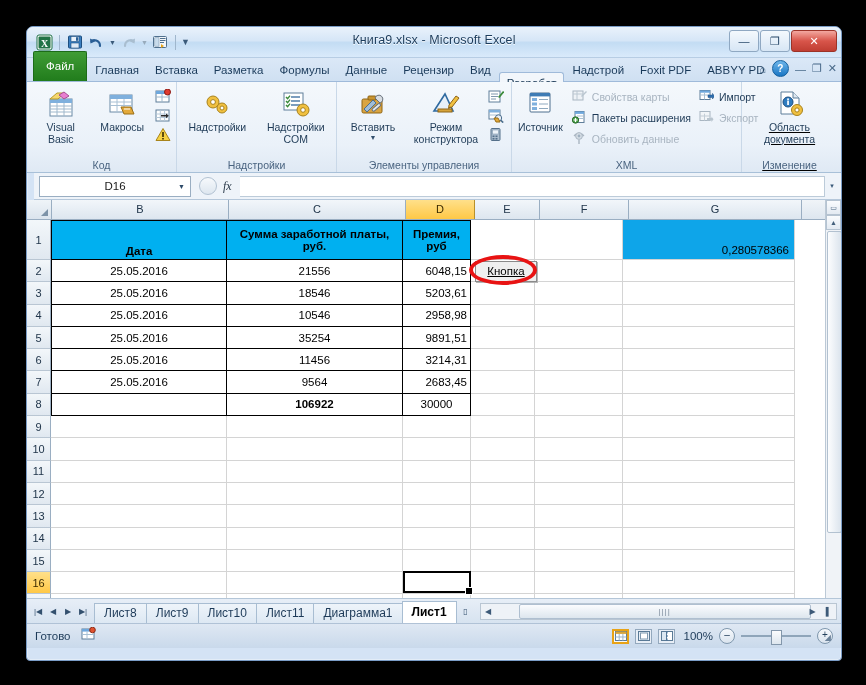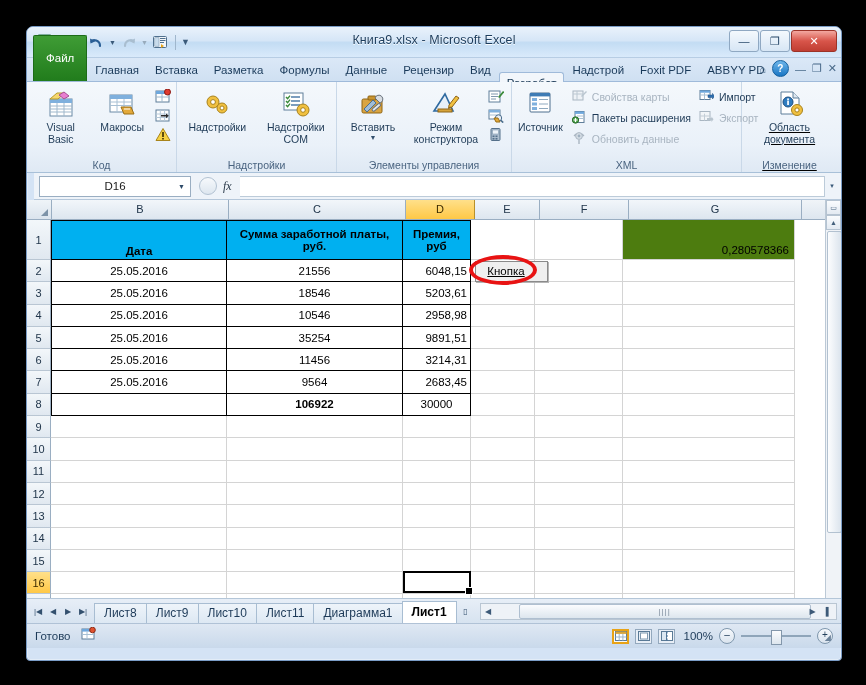--- a/index.html
+++ b/index.html
@@ -52,21 +52,21 @@
     background:linear-gradient(to bottom,#dbe8f7,#cfe0f2);
     border-bottom:1px solid #9fbada;
     display:flex;align-items:flex-end;padding-left:6px;
   }
   .tab{
     height:21px;line-height:21px;padding:0 7px;font-size:11.5px;color:#1a3a5a;
     border:1px solid transparent;border-bottom:none;white-space:nowrap;
   }
   .tab.file{
     background:linear-gradient(to bottom,#3f9c35,#217c1c);
-    color:#fff;border-radius:2px 2px 0 0;padding:12px 12px;font-weight:normal;
+    color:#fff;border-radius:2px 2px 0 0;padding:4px 12px;font-weight:normal;
     border-color:#1c6b18;
   }
   .tab.active{
     background:#f2f6fb;border-color:#9fbada;border-radius:3px 3px 0 0;
     color:#11314f;position:relative;top:13px;
   }
   #tabright{position:absolute;right:4px;top:2px;display:flex;align-items:center;gap:6px;}
   .tr-ico{font-size:11px;color:#4a6a8a;}
   .helpbtn{
     width:15px;height:15px;border-radius:50%;
@@ -148,37 +148,37 @@
   .cell{
     border-right:1px solid #d4d4d4;border-bottom:1px solid #d4d4d4;
     font-size:11.5px;color:#000;display:flex;align-items:center;
     box-sizing:border-box;padding:0 3px;overflow:hidden;white-space:nowrap;
   }
   .cell.r{justify-content:flex-end;}
   .cell.c{justify-content:center;}
   .cell.hdr{background:#00b0f0;font-weight:bold;color:#000;
     text-align:center;justify-content:center;font-size:11.5px;line-height:12px;
     white-space:normal;}
-  .cell.gold{background:#4d7c0f;}
+  .cell.gold{background:#0ea5e9;}
   .cell.bold{font-weight:bold;}
   #vscroll{
     position:absolute;right:0;top:0;width:15px;height:398px;
     background:#f0f3f7;border-left:1px solid #bcc9d6;
   }
   .sb-btn{width:15px;height:15px;background:linear-gradient(to bottom,#fafcfe,#e3eaf2);
     border:1px solid #b5c3d1;box-sizing:border-box;display:flex;align-items:center;
     justify-content:center;font-size:7px;color:#44607c;}
   .sb-thumb{margin:1px 1px;width:13px;background:linear-gradient(to right,#fcfdfe,#dbe4ed);
     border:1px solid #b2c1d0;border-radius:2px;}
   
   #formbtn{
     position:absolute;font-size:11.5px;color:#000;
     background:#efefef;border:1px solid #8a8a8a;
     box-shadow:1px 1px 0 #b5b5b5;
-    padding:1px 16px 2px 5px;text-align:center;
+    padding:1px 5px 2px 5px;text-align:center;
     display:flex;align-items:center;justify-content:center;
   }
   #formbtn .u{text-decoration:underline;}
   #redring{
     position:absolute;border:4px solid #e81313;border-radius:50%;
     box-sizing:border-box;pointer-events:none;
   }
   #selbox{
     position:absolute;border:2px solid #000;box-sizing:border-box;
   }

